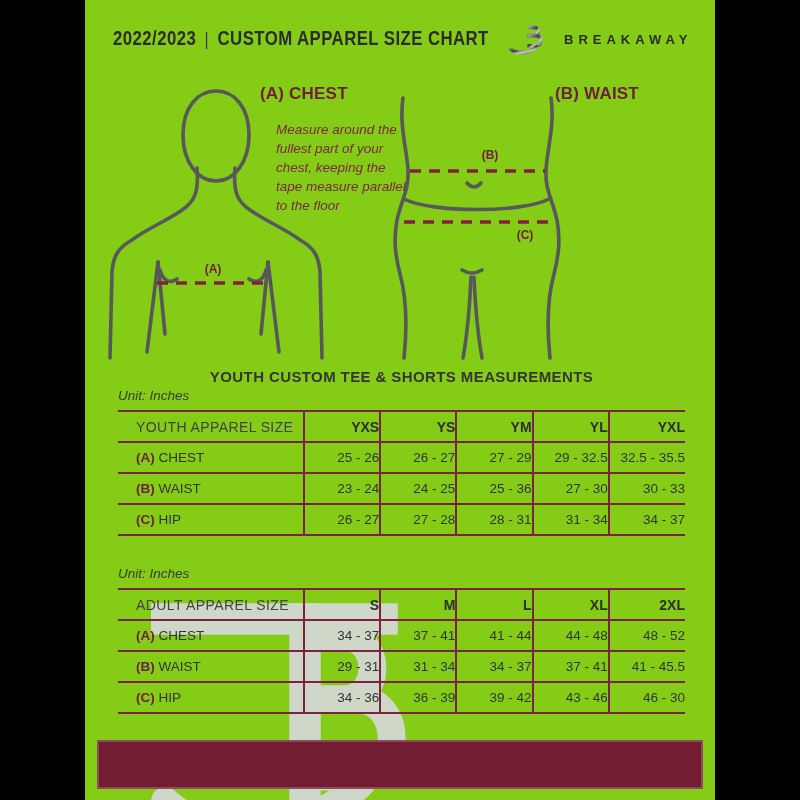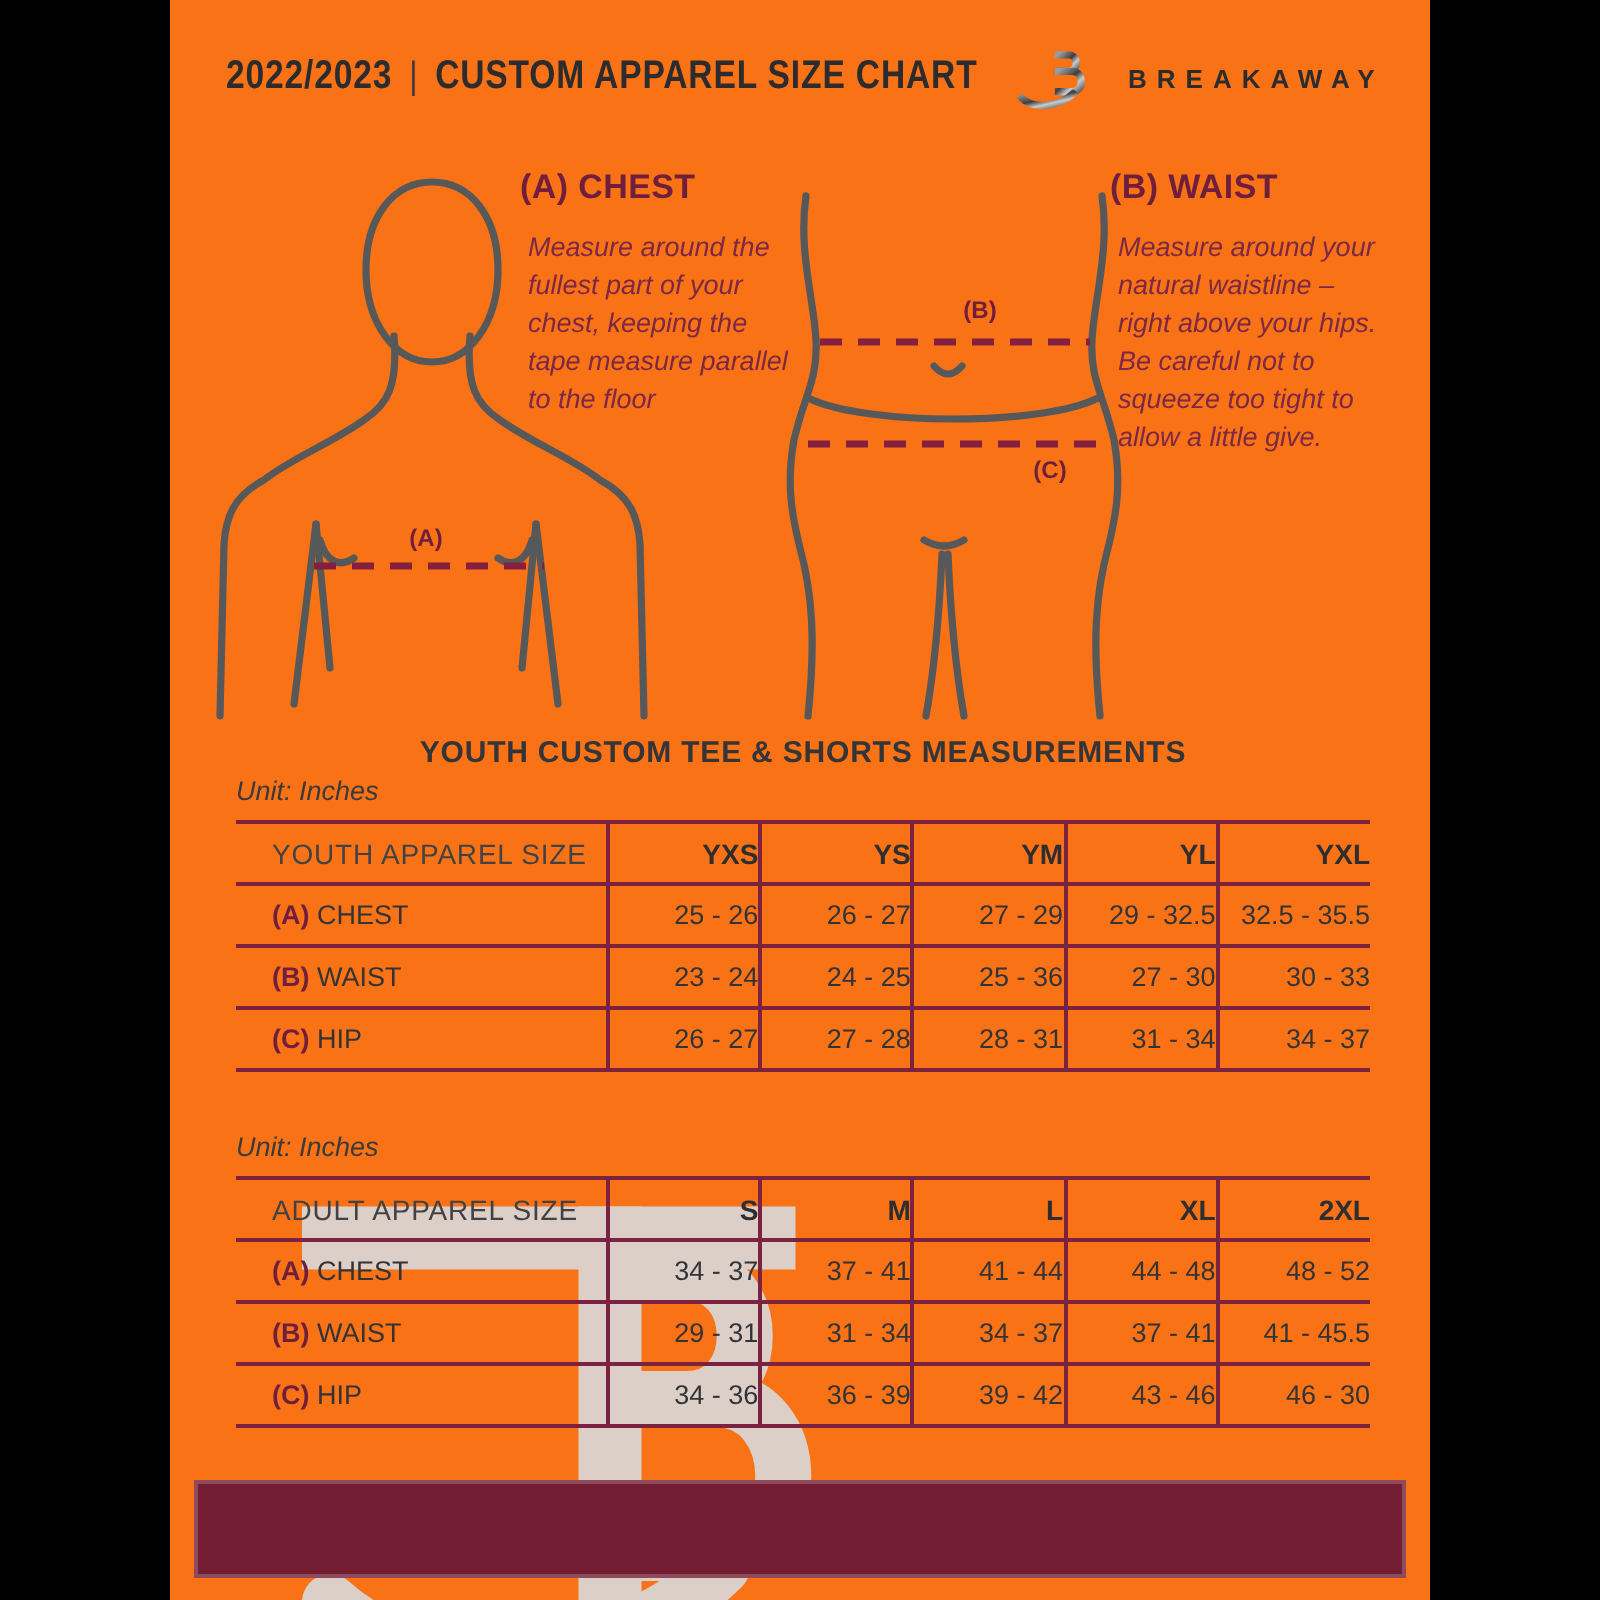--- a/index.html
+++ b/index.html
@@ -5,21 +5,21 @@
   html,body{margin:0;padding:0;}
   body{
     width:800px;height:800px;
     background:#000;
     position:relative;
     font-family:"Liberation Sans",sans-serif;
     overflow:hidden;
   }
   .page{
     position:absolute;left:85px;top:0;width:630px;height:800px;
-    background:#f97316;overflow:hidden;
+    background:#84cc16;overflow:hidden;
   }
   
   .hdr{
     position:absolute;left:28px;top:27px;
     font-weight:bold;font-size:20px;color:#2c2c2e;
     letter-spacing:.5px;white-space:nowrap;
     transform:scaleX(.84);transform-origin:left center;
     z-index:2;
   }
   .hdr .sep{font-weight:400;color:#3a3a3c;padding:0 10px;font-size:19px;}
@@ -39,21 +39,21 @@
     position:absolute;width:40px;text-align:center;
     font-size:12px;font-weight:bold;color:#6f1f3c;z-index:2;
   }
   
   .instr{position:absolute;z-index:2;}
   .instr h3{
     margin:0 0 10px 0;font-size:17px;font-weight:bold;color:#6f1f3c;
     letter-spacing:.2px;
   }
   .instr p{
-    margin:4px;font-size:13.5px;line-height:19px;color:#7b2746;
+    margin:16px;font-size:13.5px;line-height:19px;color:#7b2746;
     font-style:italic;white-space:pre-line;
   }
   
   .sec-title{
     position:absolute;left:33px;width:567px;text-align:center;
     font-size:15px;font-weight:bold;color:#353537;letter-spacing:.4px;z-index:2;
   }
   .sec-unit{
     position:absolute;left:33px;width:567px;text-align:left;
     font-size:13.5px;font-style:italic;font-weight:normal;color:#3a3a3c;z-index:2;
@@ -156,26 +156,20 @@
   <div class="instr" style="left:175px;top:84px;width:180px;">
     <h3>(A) CHEST</h3>
     <p>Measure around the
 fullest part of your
 chest, keeping the
 tape measure parallel
 to the floor</p>
   </div>
   <div class="instr" style="left:470px;top:84px;width:165px;">
     <h3>(B) WAIST</h3>
-    <p>Measure around your
-natural waistline –
-right above your hips.
-Be careful not to
-squeeze too tight to
-allow a little give.</p>
   </div>
 
   <div class="sec-title" style="top:368px;">YOUTH CUSTOM TEE &amp; SHORTS MEASUREMENTS</div>
   <div class="sec-unit" style="top:388px;">Unit: Inches</div>
 
   <table class="size-table" style="top:410px;">
     <colgroup>
         <col class="c0">
         <col>
         <col>

